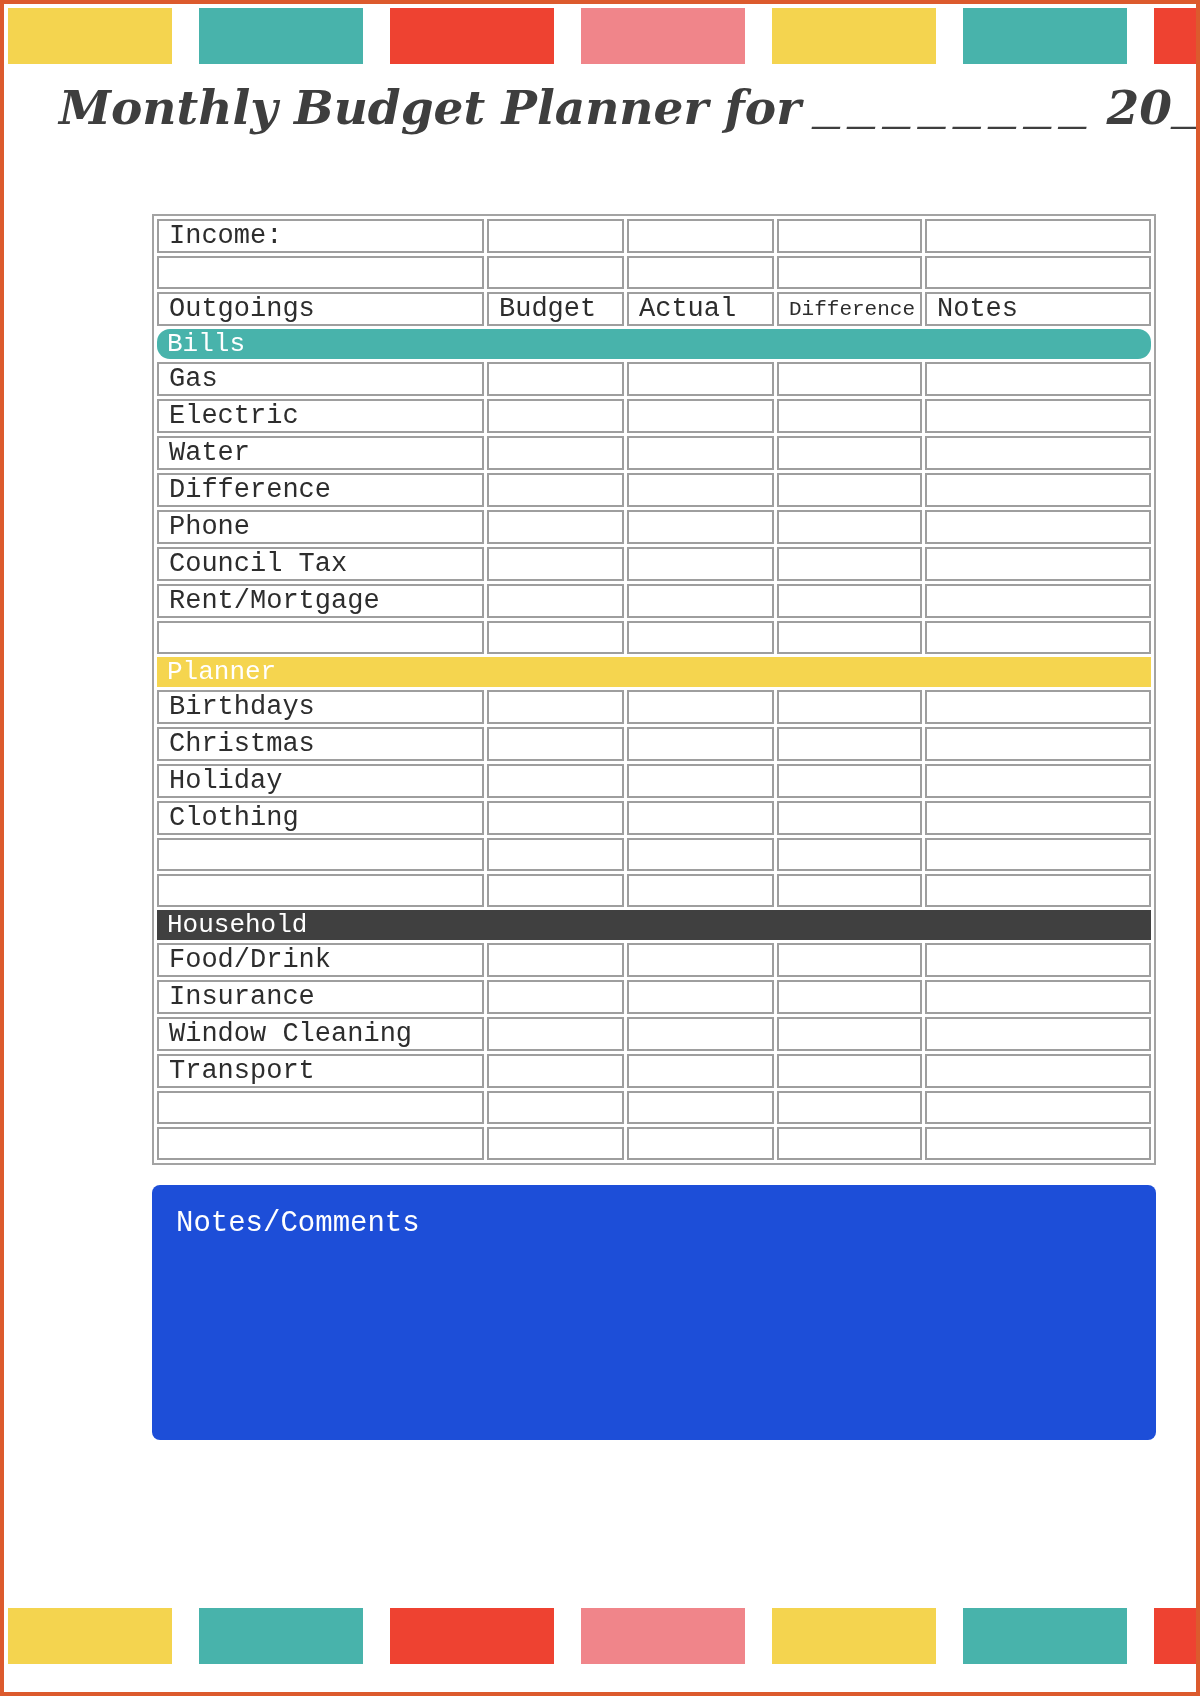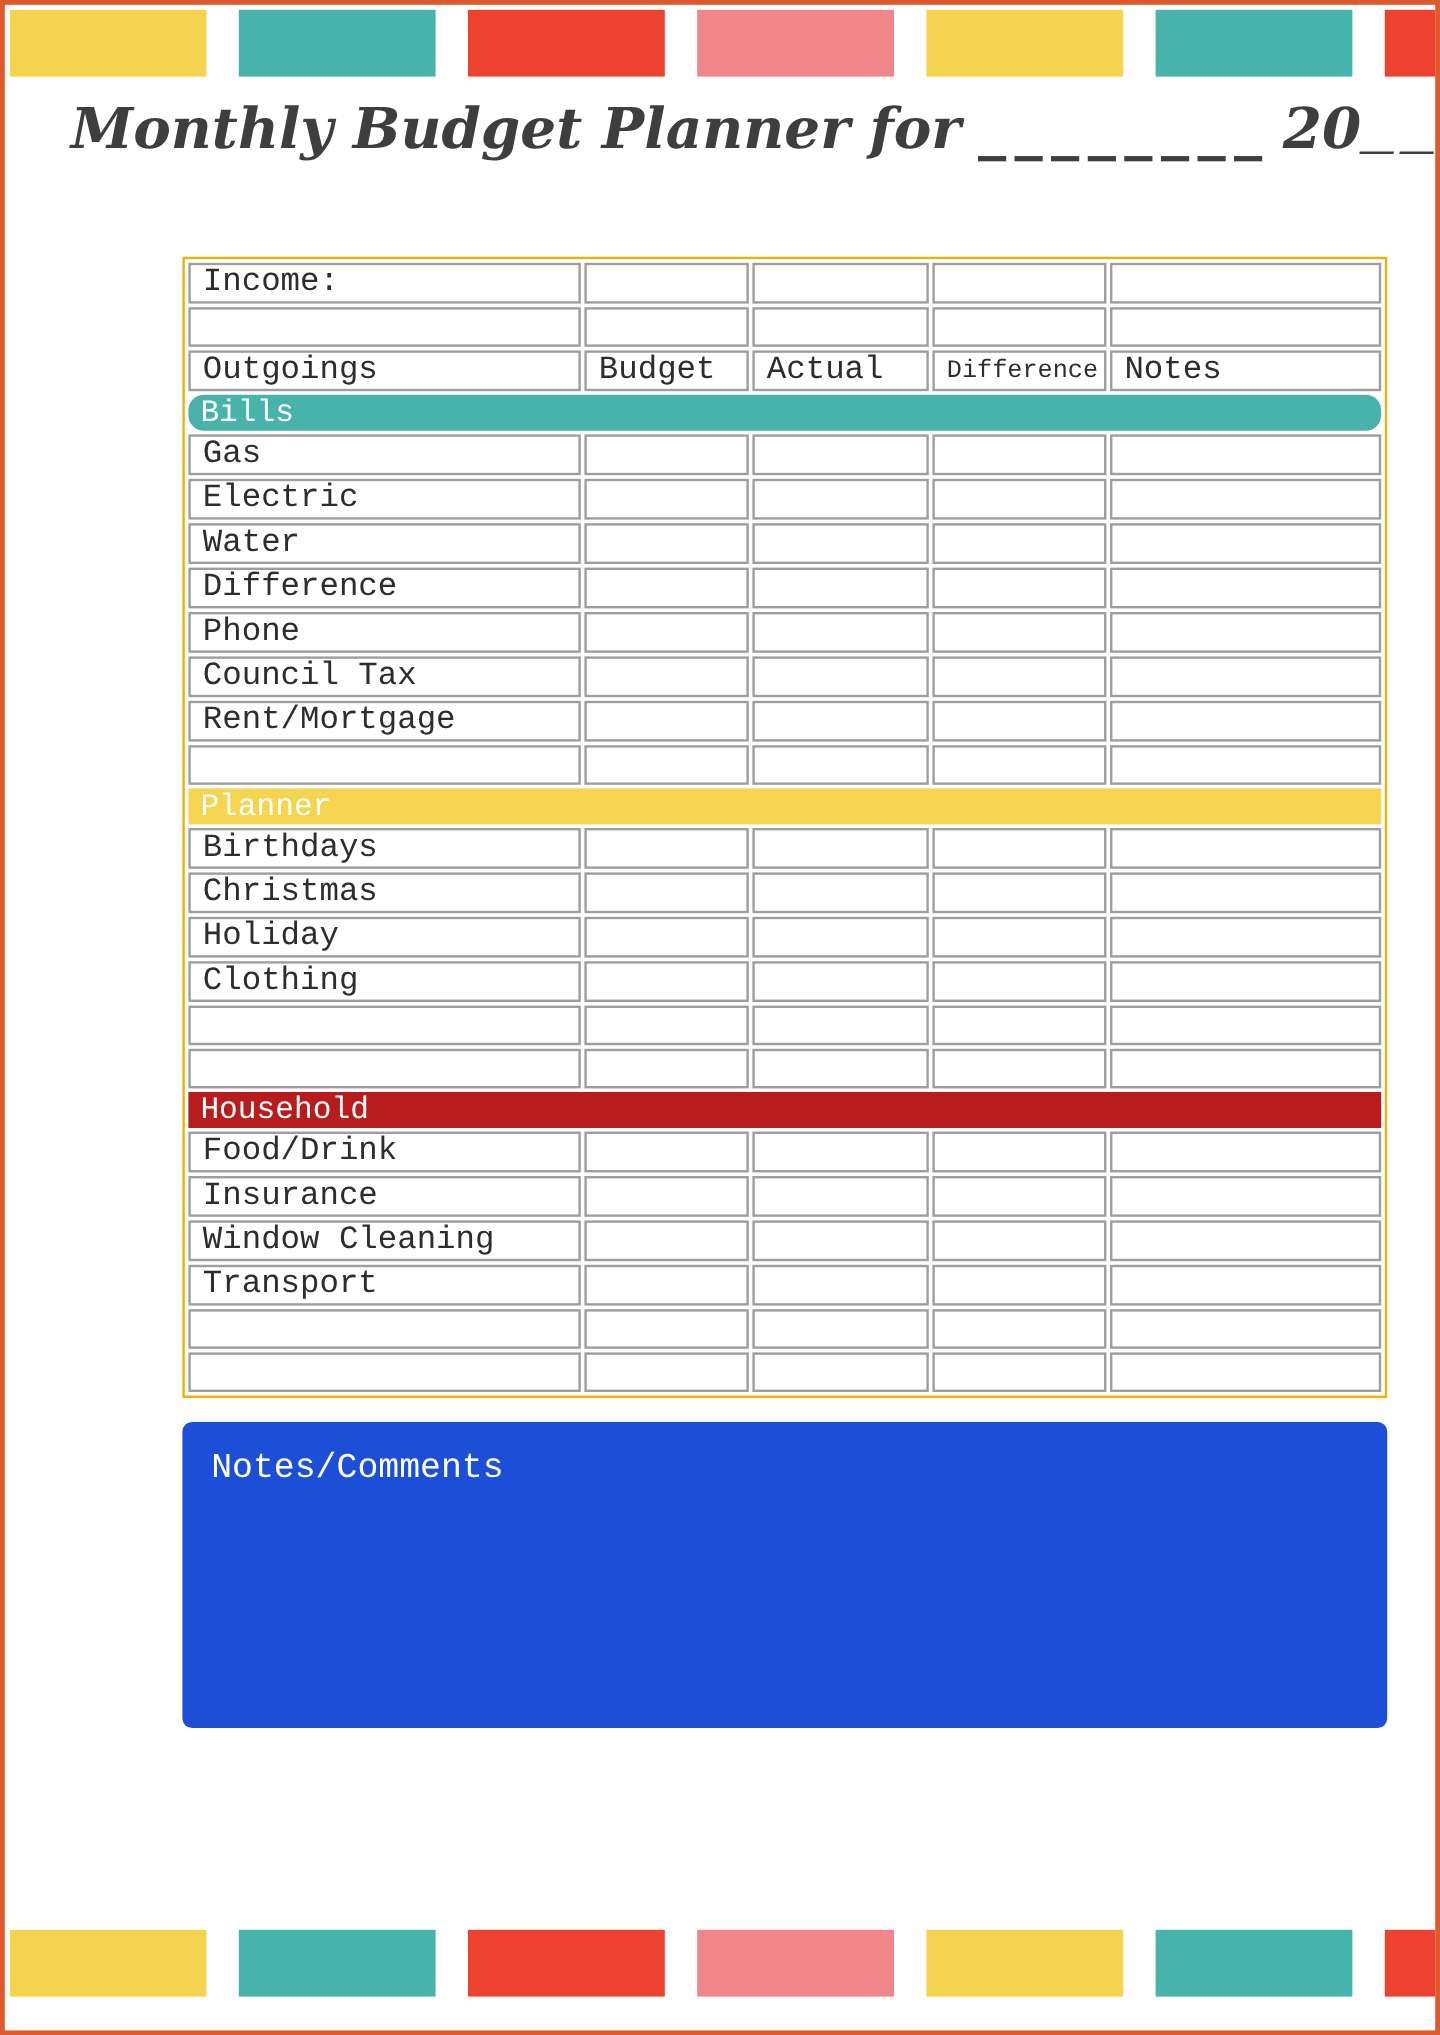--- a/index.html
+++ b/index.html
@@ -35,33 +35,33 @@
     left: 55px;
     top: 76px;
     width: 1090px;
     font-family: "DejaVu Serif", serif;
     font-style: italic;
     font-size: 47px;
     font-weight: bold;
     color: #3e3e3e;
     white-space: nowrap;
   }
-  .title .blank { letter-spacing: 7px; margin-left: 14px; margin-right: 10px; }
+  .title .blank { letter-spacing: 7px; margin-left: 14px; margin-right: 10px; font-family: Liberation Mono, monospace; }
   .title .yearblank { letter-spacing: 5px; margin-left: 2px; font-family: Liberation Mono, monospace; }
 
   
   .content {
     position: absolute;
     left: 148px;
     top: 210px;
     width: 1004px;
   }
 
   .table-wrap {
-    border: 2px solid #eab308;
+    border: 2px solid #a3a3a3;
     background: #ffffff;
   }
   table.budget {
     width: 100%;
     border-collapse: separate;
     border-spacing: 3px;
     table-layout: fixed;
   }
   table.budget td {
     border: 2px solid #9e9e9e;
@@ -241,21 +241,21 @@
               <td></td>
             </tr>
             <tr>
               <td></td>
               <td></td>
               <td></td>
               <td></td>
               <td></td>
             </tr>
             <tr>
-              <td class="section-bar" colspan="5" style="background: #b91c1c;"><span>Household</span></td>
+              <td class="section-bar" colspan="5" style="background: #404040;"><span>Household</span></td>
             </tr>
             <tr>
               <td>Food/Drink</td>
               <td></td>
               <td></td>
               <td></td>
               <td></td>
             </tr>
             <tr>
               <td>Insurance</td>

